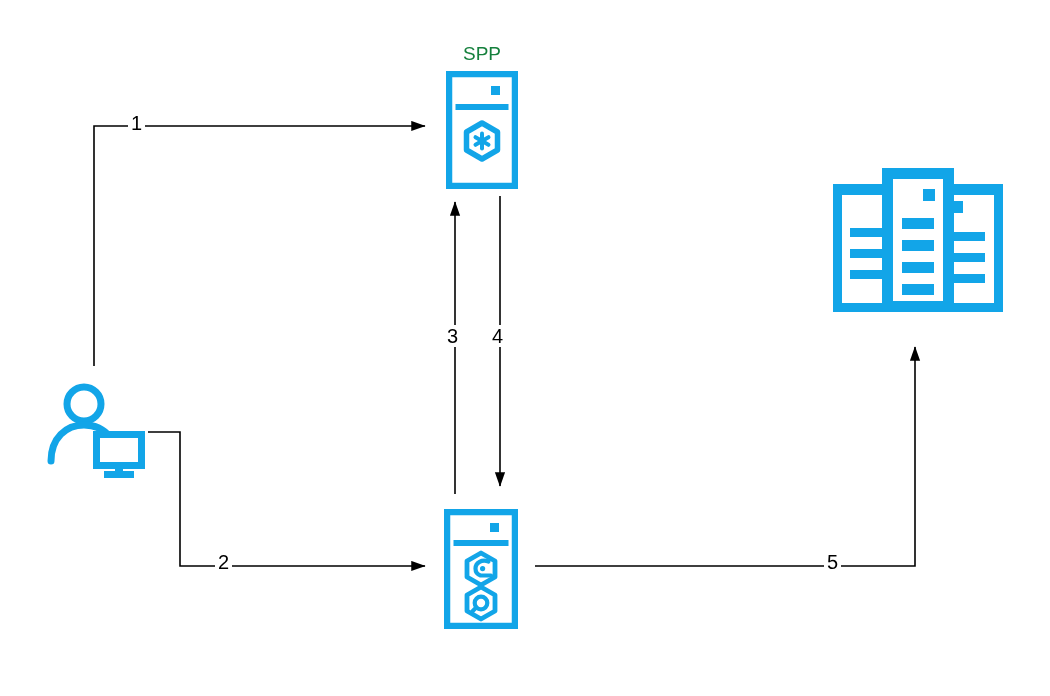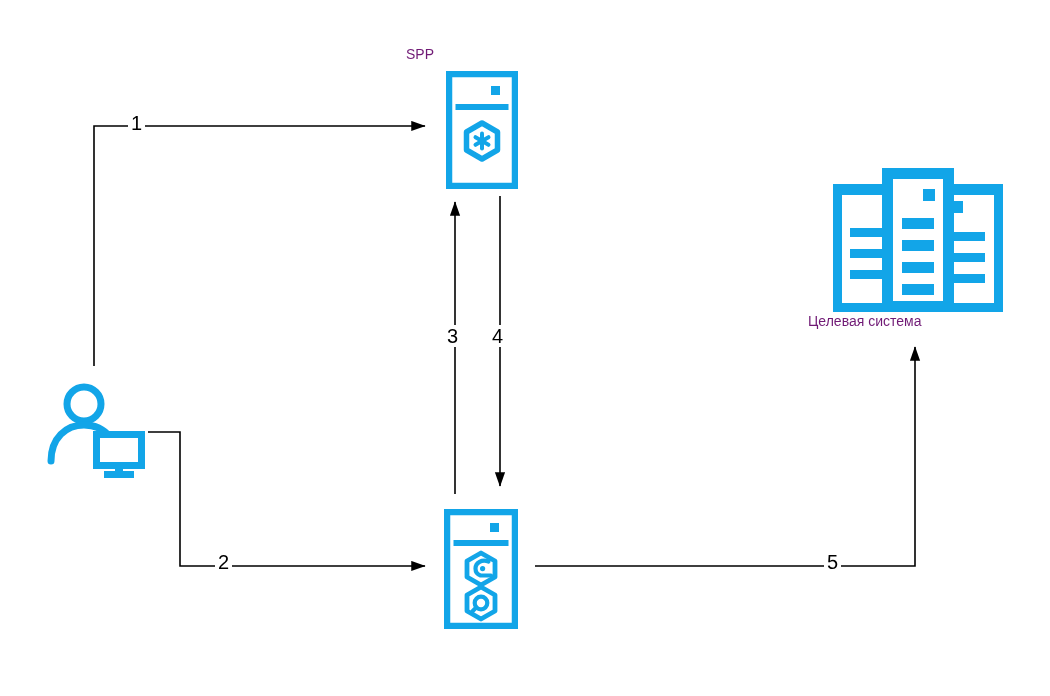--- a/index.html
+++ b/index.html
@@ -26,23 +26,24 @@
     left: 0;
     top: 0;
     width: 1050px;
     height: 696px;
   }
   .node {
     position: absolute;
   }
   .node-label {
     position: absolute;
-    font-size: 14px;
+    font-size: 19px;
     line-height: 22px;
-    color: #701a75;
+    color: #15803d;
+    text-align: center;
     white-space: nowrap;
     font-family: "Liberation Sans", sans-serif;
   }
   .edge-label {
     position: absolute;
     font-size: 20px;
     line-height: 22px;
     color: #000000;
     background: #ffffff;
     text-align: center;
@@ -160,21 +161,20 @@
       <g fill="#12A5E8">
         <rect x="90" y="21" width="12" height="12"></rect>
         <rect x="69" y="50" width="32" height="11"></rect>
         <rect x="69" y="72" width="32" height="11"></rect>
         <rect x="69" y="94" width="32" height="11"></rect>
         <rect x="69" y="116" width="32" height="11"></rect>
       </g>
     </svg>
   </div>
 
-  <div class="node-label" id="label-target">Целевая система</div>
 
   <div class="node" id="node-user">
     <svg width="104" height="96" viewBox="0 0 104 96" xmlns="http://www.w3.org/2000/svg">
 
       <circle cx="38" cy="21" r="17" fill="none" stroke="#12A5E8" stroke-width="7"></circle>
 
       <path d="M5,78 C5,55 20,42 38,42 C49,42 58,46.5 64,54" fill="none" stroke="#12A5E8" stroke-width="7" stroke-linecap="round"></path>
 
       <rect x="47" y="48" width="52" height="38" fill="#ffffff"></rect>
       <rect x="50.5" y="51.5" width="45" height="31" fill="none" stroke="#12A5E8" stroke-width="7"></rect>

